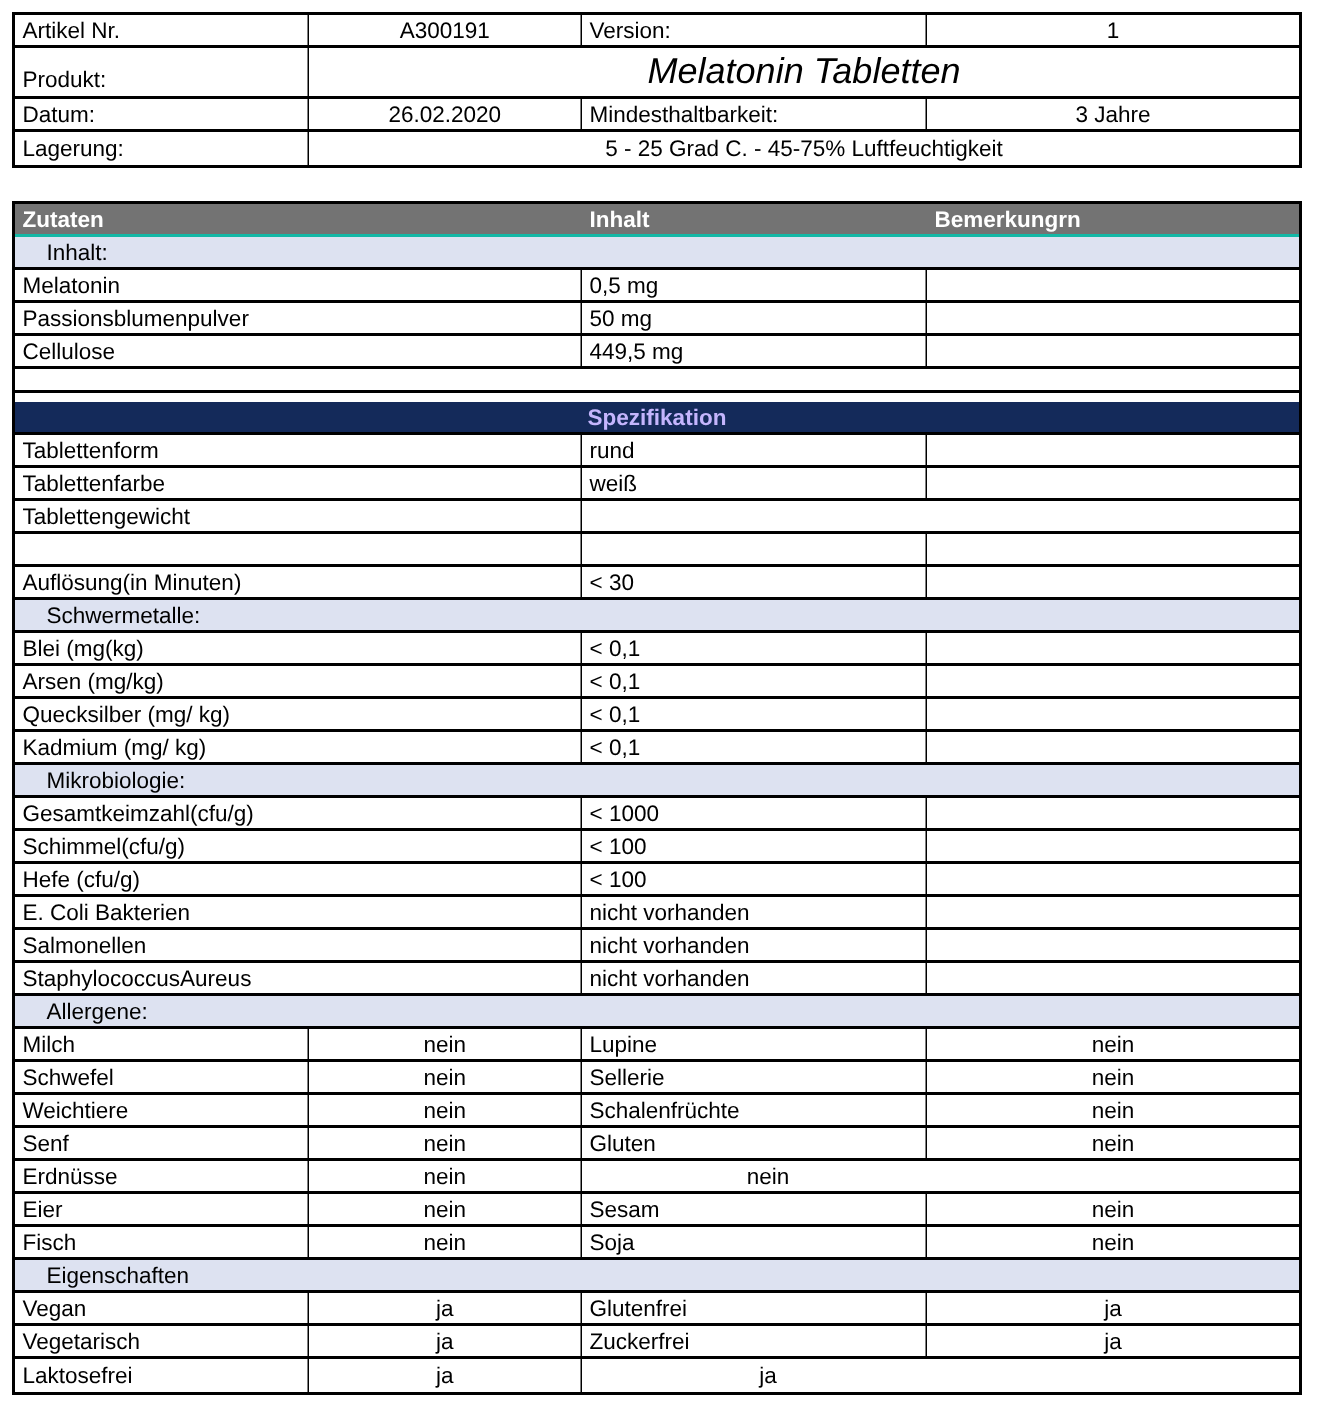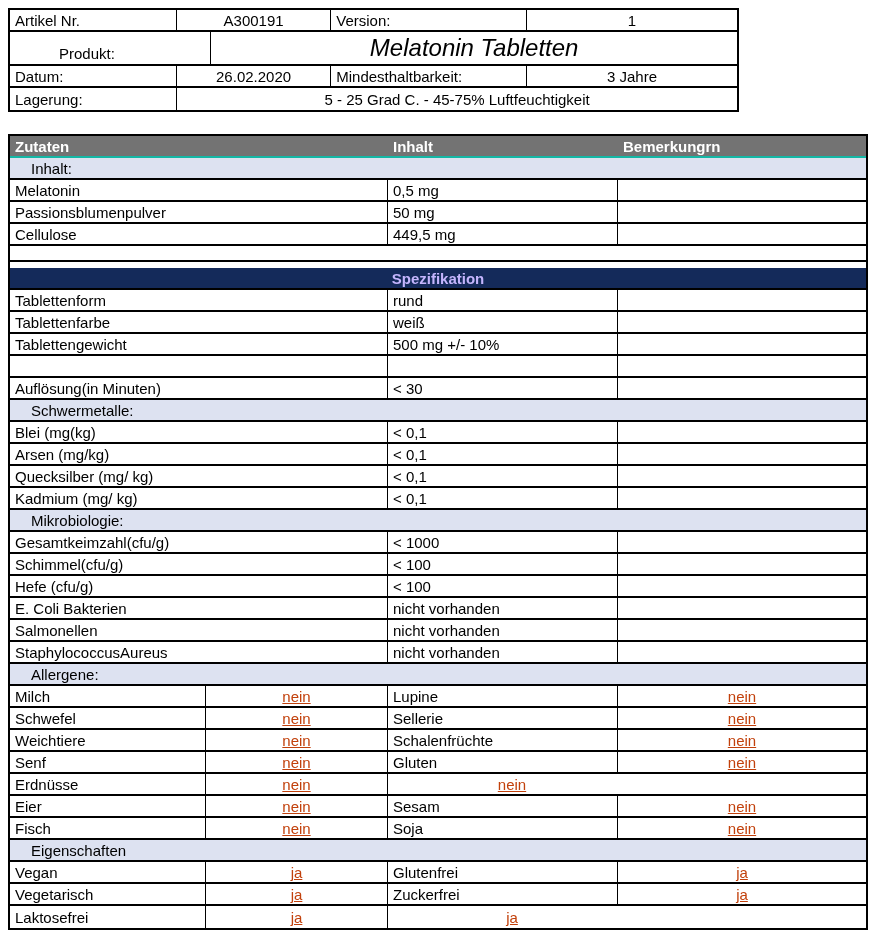--- a/index.html
+++ b/index.html
@@ -15,41 +15,41 @@
   
   .wa   { width:196px; }
   .wb   { width:182px; }
   .wc   { width:230px; }
   .wd   { width:248px; }
   .wab  { width:378px; }
   .wbcd { width:660px; }
   .wfull{ width:856px; }
 
   
-  .itbl { width:731px; margin:8px 0 0 8px; border:2px solid #000; background:#fff; }
+  .itbl { width:860px; margin:8px 0 0 8px; border:2px solid #000; background:#fff; }
   .irow { display:flex; height:22px; border-bottom:2px solid #000; }
   .irow.tall { height:34px; }
   .irow:last-child { border-bottom:none; }
-  .bottom-align { align-items:flex-end; padding-bottom:2px;margin-left:44px; }
+  .bottom-align { align-items:flex-end; padding-bottom:2px; }
   .product-title { font-size:24px; justify-content:center; padding-left:0;font-style:italic; }
 
   
   .mtbl { width:860px; margin:22px 0 0 8px; border:2px solid #000; background:#fff; }
   .mrow { display:flex; height:22px; border-bottom:2px solid #000; background:#fff; }
   .mrow:last-child { border-bottom:none; }
   .mrow.header { background:#737373; border-bottom:2px solid #14b8a6; }
   .mrow.title  { background:#142a5a; }
   .mrow.section{ background:#dde2f1;padding-left:16px; }
   .mrow.gap    { border-bottom:none;
                  background:linear-gradient(to bottom,#fff 0px,#fff 14px,#000 14px,#000 16px,#fff 16px,#fff 100%); }
   .hcell { color:#fff; font-weight:bold; border-right:none; }
   .tcell { color:#c4b5fd; font-weight:bold; justify-content:center; padding-left:0; border-right:none; }
   .scell { border-right:none; }
   .gcell { border-right:none; background:transparent; }
-  .green { color:#c2410c; justify-content:center; padding-left:0;text-decoration:underline; }
+  .green { color:#000000; justify-content:center; padding-left:0; }
 </style>
 </head>
 <body>
 
 <div class="page">
 
   <div class="itbl">
     <div class="irow">
       <div class="cell wa">Artikel Nr.</div>
       <div class="cell wb center">A300191</div>
@@ -107,21 +107,20 @@
         <div class="cell wc">rund</div>
         <div class="cell wd last"></div>
       </div>
       <div class="mrow data">
         <div class="cell wab">Tablettenfarbe</div>
         <div class="cell wc">weiß</div>
         <div class="cell wd last"></div>
       </div>
       <div class="mrow data">
         <div class="cell wab">Tablettengewicht</div>
-        <div class="cell wc">500 mg +/- 10%</div>
         <div class="cell wd last"></div>
       </div>
       <div class="mrow data">
         <div class="cell wab"></div>
         <div class="cell wc"></div>
         <div class="cell wd last"></div>
       </div>
       <div class="mrow data">
         <div class="cell wab">Auflösung(in Minuten)</div>
         <div class="cell wc">&lt; 30</div>

